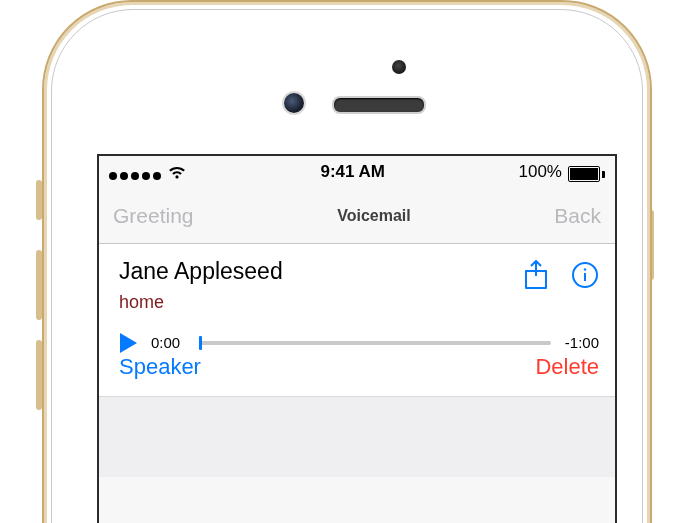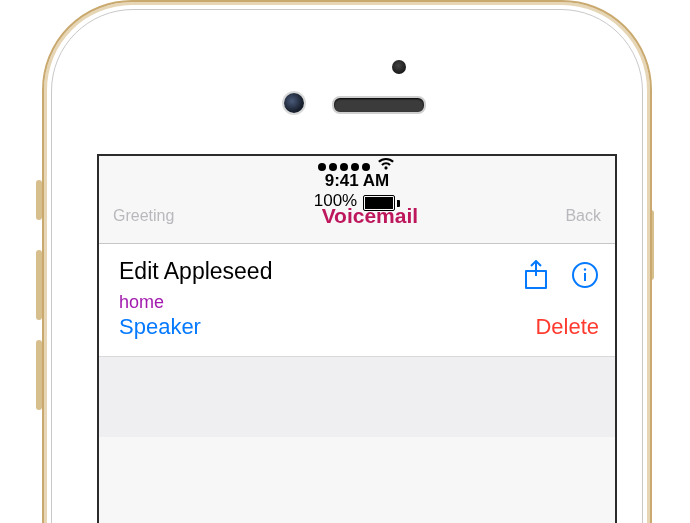--- a/index.html
+++ b/index.html
@@ -33,45 +33,45 @@
     background:radial-gradient(circle at 45% 40%,#444 0,#1a1a1a 70%);
   }
   
   .screen{
     position:absolute;left:45px;top:144px;width:516px;height:720px;
     border:2px solid #2b2b2b;background:#f7f7f8;overflow:hidden;
   }
   
   .status{
     height:32px;display:flex;align-items:center;justify-content:space-between;
-    padding:0 10px;font-size:17px;background:#f7f7f8;flex-direction:column;
+    padding:0 10px;font-size:17px;background:#f7f7f8;
   }
   .status .left,.status .right{display:flex;align-items:flex-end;gap:6px;}
   .status .time{font-weight:600;}
   .dots{display:flex;gap:3px;align-items:center;}
   .dots span{width:8px;height:8px;border-radius:50%;background:#000;display:inline-block;}
   .wifi svg{display:block;}
   .battery{display:flex;align-items:center;gap:2px;}
   .battery .body{width:30px;height:14px;border:1.5px solid #000;border-radius:2px;position:relative;}
   .battery .body::after{content:"";position:absolute;left:1px;top:1px;right:1px;bottom:1px;background:#000;}
   .battery .cap{width:3px;height:7px;background:#000;border-radius:0 1px 1px 0;}
   
   .navbar{
     height:55px;display:flex;align-items:center;justify-content:space-between;
     padding:0 14px;border-bottom:1px solid #c6c6c8;background:#f7f7f8;
   }
-  .nav-side{color:#b9b9bd;font-size:16px;font-weight:400;}
-  .nav-title{color:#be185d;font-size:21px;font-weight:700;}
+  .nav-side{color:#b9b9bd;font-size:21px;font-weight:400;}
+  .nav-title{color:#404040;font-size:16px;font-weight:700;}
   
   .content{background:#fff;}
   .vm-item{padding:14px 16px 16px 20px;border-bottom:1px solid #d9d9dc;}
   .vm-head{display:flex;align-items:flex-start;}
   .vm-text{flex:1;}
   .vm-name{font-size:23px;color:#000;line-height:1.2;}
-  .vm-sub{font-size:18px;color:#a21caf;margin-top:4px;line-height:1.35;}
+  .vm-sub{font-size:18px;color:#7f1d1d;margin-top:4px;line-height:1.35;}
   .vm-icons{display:flex;align-items:center;gap:22px;padding-top:2px;}
   .icon-btn{color:#057aff;display:flex;}
   .icon-btn svg{display:block;}
   
   .progress-row{display:flex;align-items:center;gap:12px;margin-top:18px;}
   .play{color:#057aff;display:flex;}
   .play svg{display:block;}
   .time-lbl{font-size:15px;color:#000;min-width:36px;}
   .time-lbl.right{text-align:right;}
   .track{flex:1;height:4px;background:#c9c9cc;border-radius:2px;position:relative;}
@@ -131,41 +131,53 @@
           <div class="nav-side">Greeting</div>
           <div class="nav-title">Voicemail</div>
           <div class="nav-side">Back</div>
         </div>
 
         <div class="content">
           <div class="vm-item">
 
             <div class="vm-head">
               <div class="vm-text">
-                <div class="vm-name">Edit Appleseed</div>
+                <div class="vm-name">Jane Appleseed</div>
                 <div class="vm-sub">home</div>
               </div>
               <div class="vm-icons">
                 <span class="icon-btn">
                   <svg width="26" height="30" viewBox="0 0 26 30" fill="none" stroke="#057aff" stroke-width="2">
                     <path d="M13 1v15"></path>
                     <path d="M8 6l5-5 5 5"></path>
                     <rect x="3" y="11" width="20" height="17" stroke-linejoin="round"></rect>
                   </svg>
                 </span>
                 <span class="icon-btn">
                   <svg width="28" height="28" viewBox="0 0 28 28" fill="none" stroke="#057aff" stroke-width="2">
                     <circle cx="14" cy="14" r="12"></circle>
                     <circle cx="14" cy="8.5" r="1.2" fill="#057aff" stroke="none"></circle>
                     <path d="M14 12v8"></path>
                   </svg>
                 </span>
               </div>
             </div>
 
+            <div class="progress-row">
+              <span class="play">
+                <svg width="20" height="22" viewBox="0 0 20 22">
+                    <path d="M1 1l17 10L1 21z" fill="#057aff"></path>
+                  </svg>
+              </span>
+              <span class="time-lbl">0:00</span>
+              <div class="track">
+                <div class="thumb"></div>
+              </div>
+              <span class="time-lbl right">-1:00</span>
+            </div>
 
             <div class="actions">
               <span class="act-blue">Speaker</span>
               <span class="act-red">Delete</span>
             </div>
 
           </div>
           <div class="filler"></div>
         </div>
 

